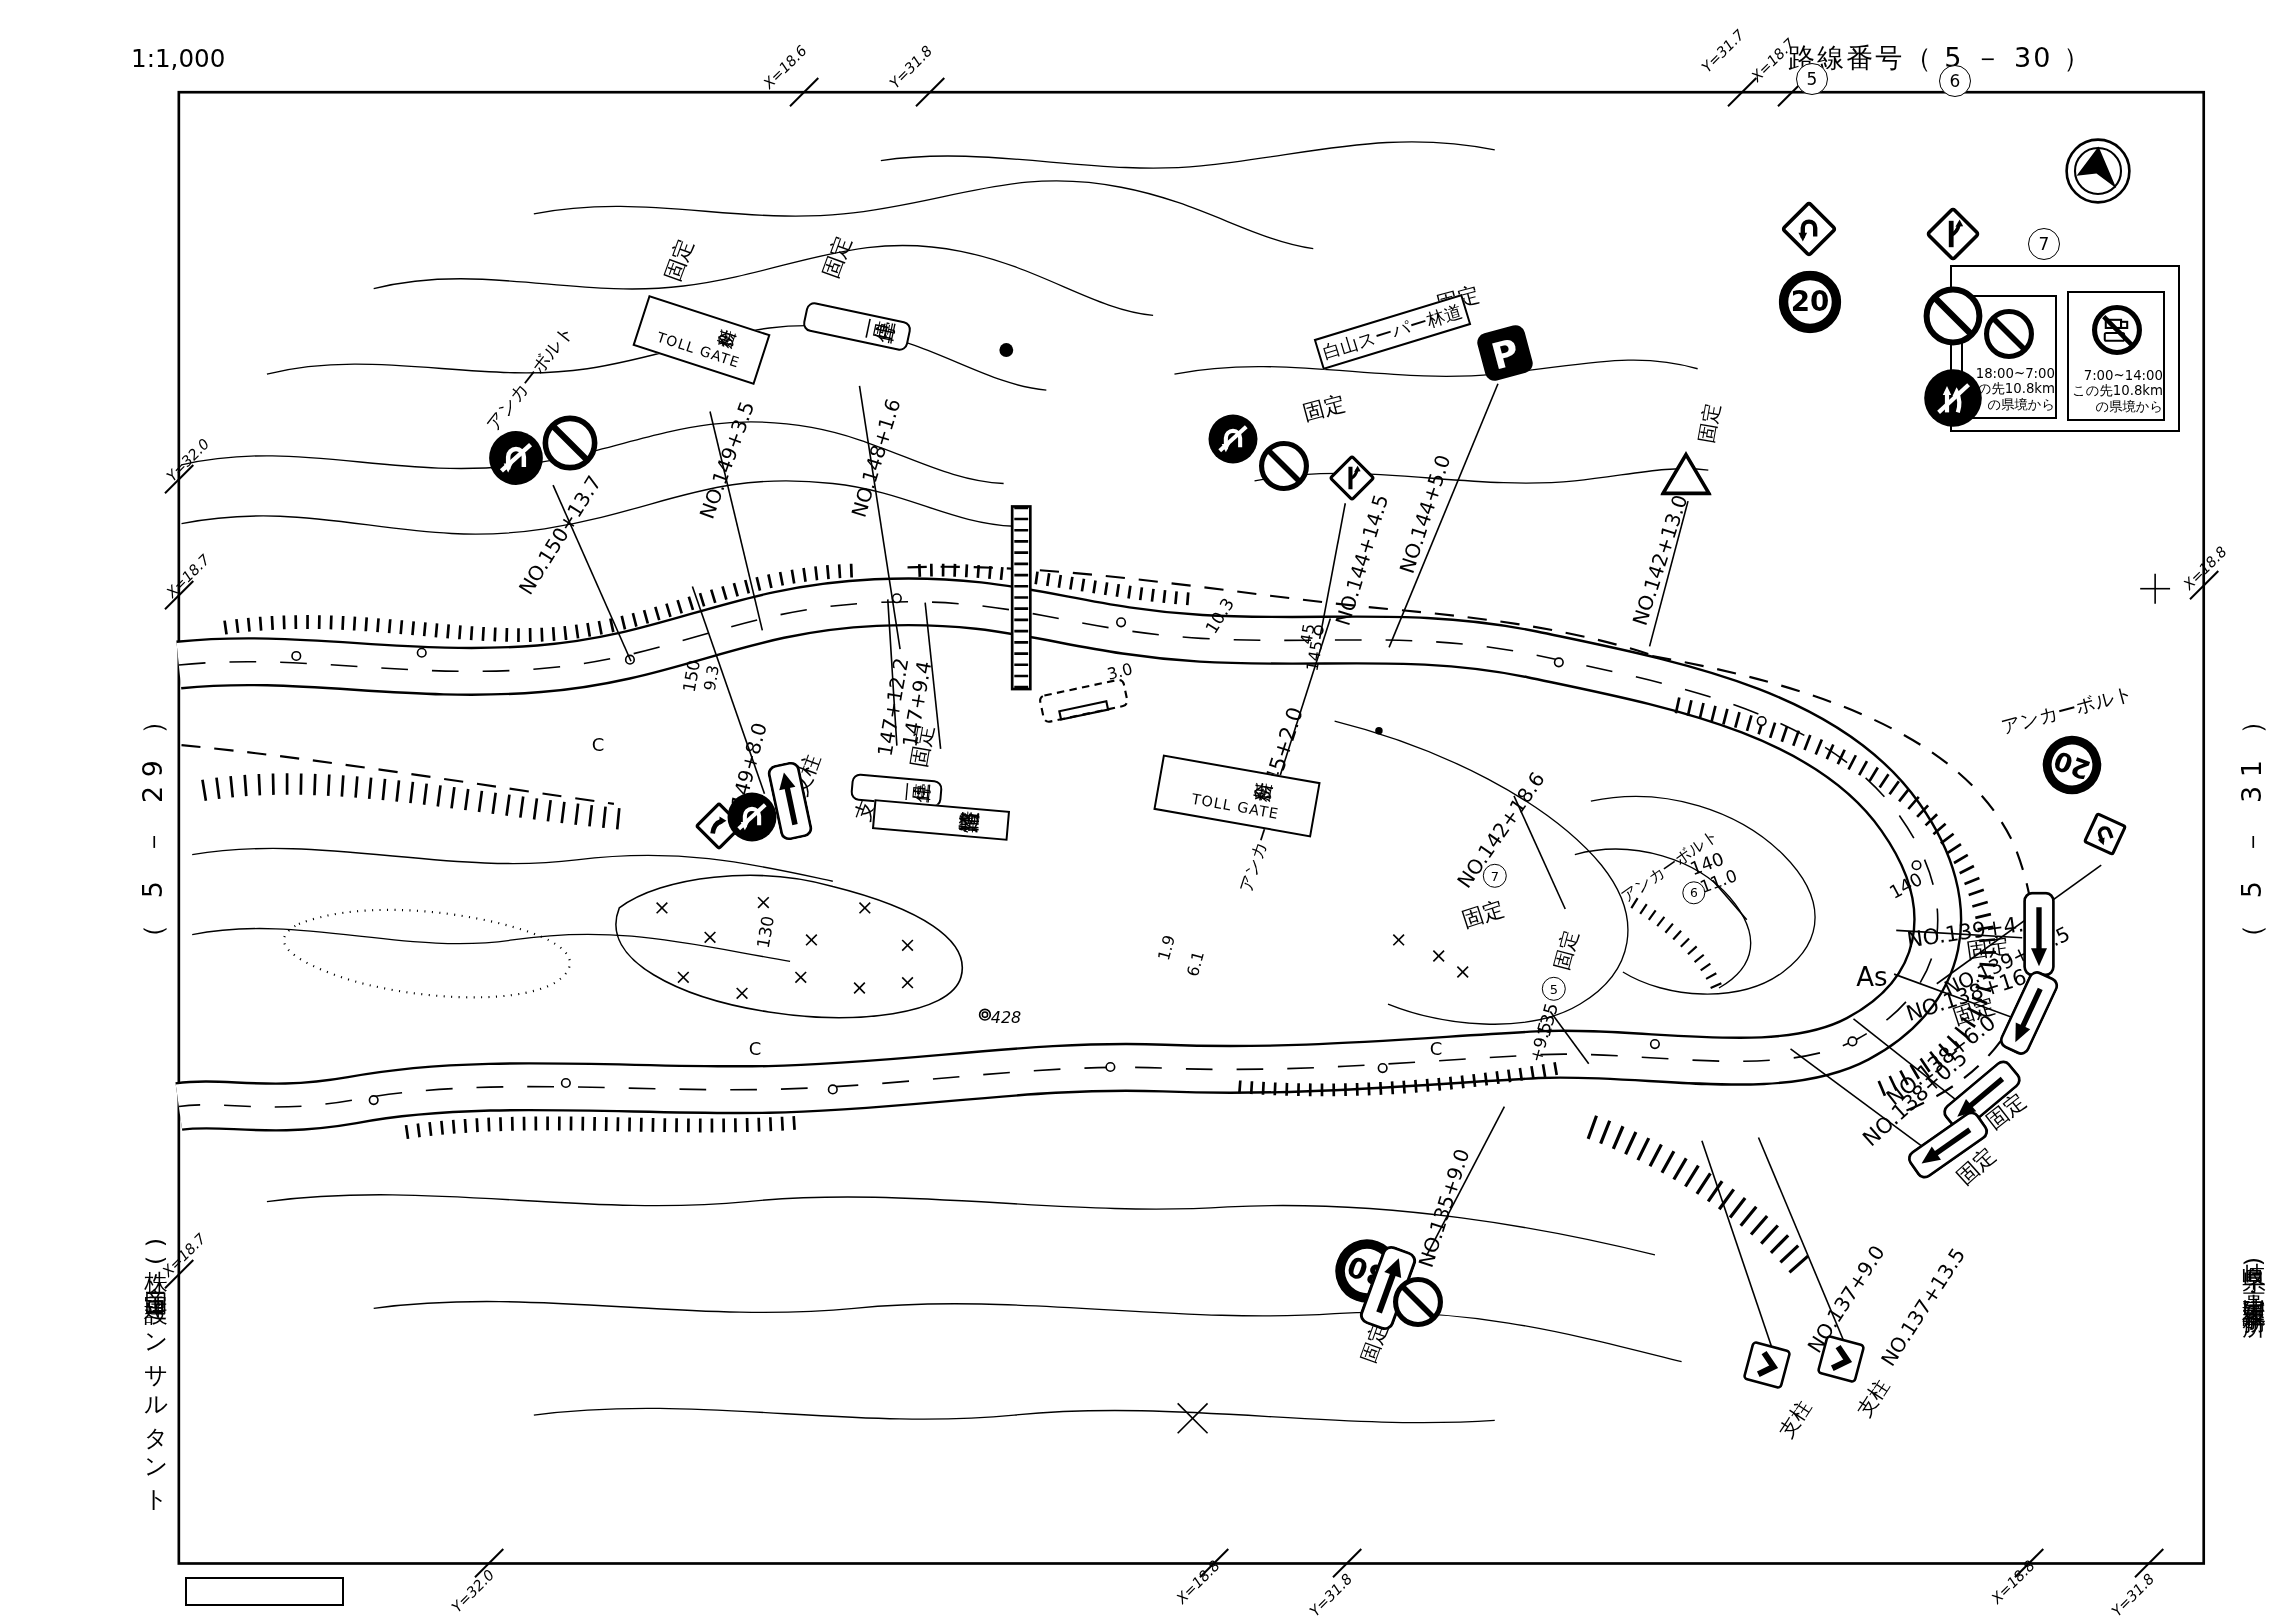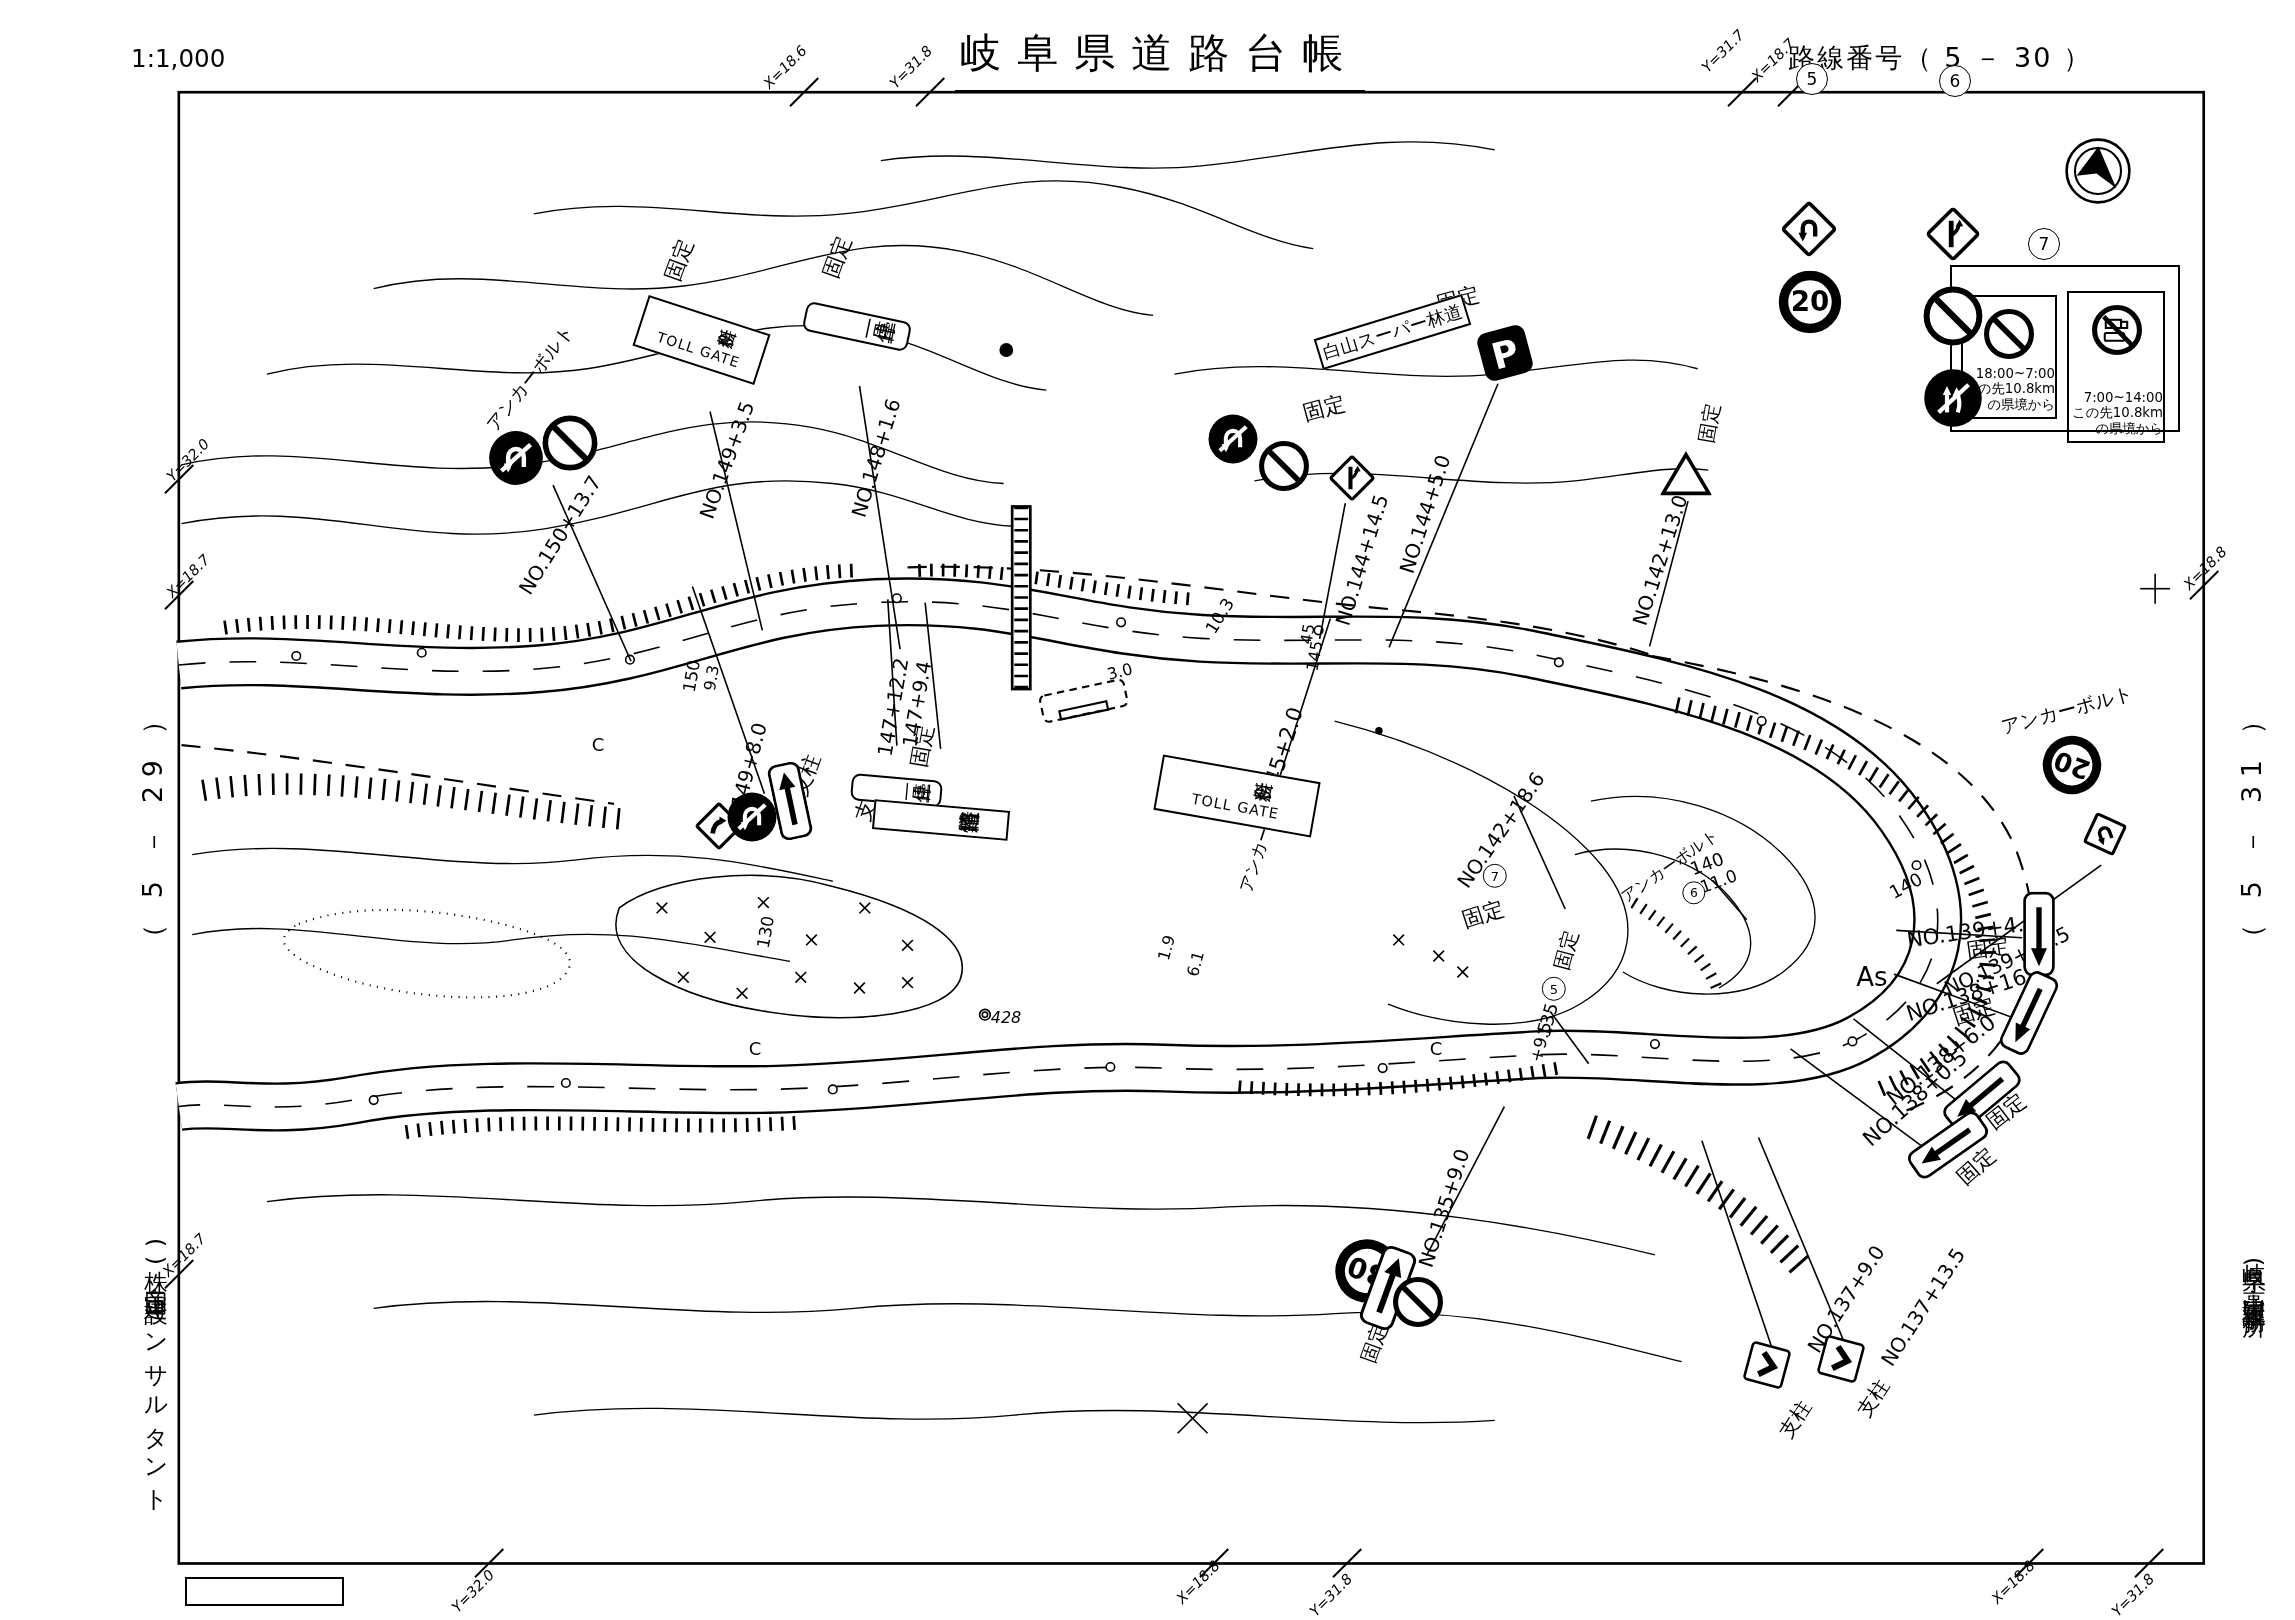--- a/index.html
+++ b/index.html
@@ -178,37 +178,36 @@
       </g>
 </svg>
 
 <svg id="north" viewBox="0 0 130 130">
   <circle cx="65" cy="65" r="60" fill="none" stroke="#000" stroke-width="5"></circle>
   <circle cx="65" cy="65" r="44" fill="none" stroke="#000" stroke-width="4"></circle>
   <path d="M66,18 L100,98 L62,70 L24,74 Z" fill="#000"></path>
 </svg>
 
 <div class="hdr" id="scale-label">1:1,000</div>
-<div class="hdr" id="page-title">岐阜県道路台帳</div>
 <div class="hdr" id="route-number">路線番号（ 5 － 30 ）</div>
 <div class="vref" style="left:153px;top:825px">（ 5 － 29 ）</div>
 <div class="vref" style="left:2252px;top:825px">（ 5 － 31 ）</div>
 <div class="vfoot" style="left:140px;top:1238px">(株)帝国建設コンサルタント</div>
 <div class="vfoot" style="left:2238px;top:1244px">岐阜県(高山建設事務所)</div>
 <div id="rev-box"></div>
 
 <div id="legend7-box"></div>
 <div class="l7panel" style="left:1961px;top:295px;width:96px;height:124px">
   <div class="l7lines" style="font-size:13.3px">
     <div>18:00~7:00</div>
     <div>この先10.8km</div>
     <div>の県境から</div>
   </div>
 </div>
-<div class="l7panel" style="left:2067px;top:291px;width:98px;height:152px">
+<div class="l7panel" style="left:2067px;top:291px;width:98px;height:130px">
   <div class="l7lines" style="font-size:13.3px">
     <div>7:00~14:00</div>
     <div>この先10.8km</div>
     <div>の県境から</div>
   </div>
 </div>
 
 <div id="labels"></div>
 
 <div class="mlabel" style="left: 679px; top: 260px; font-size: 21.4px; transform: translate(-50%, -50%) rotate(-70deg);">固定</div>

